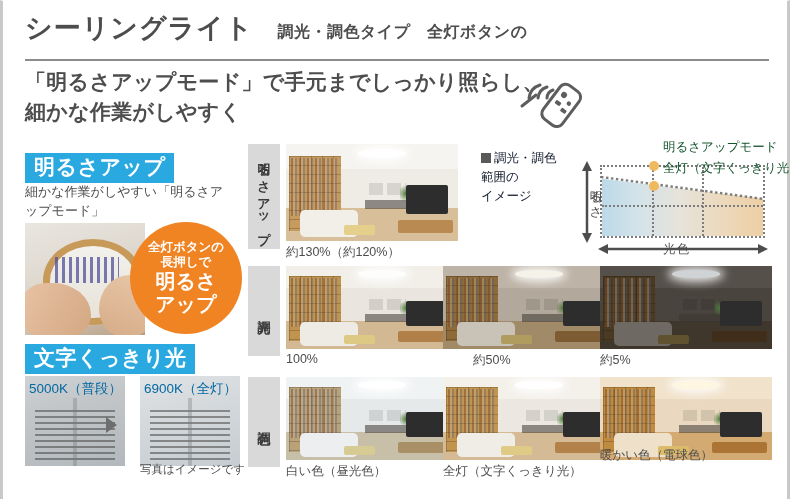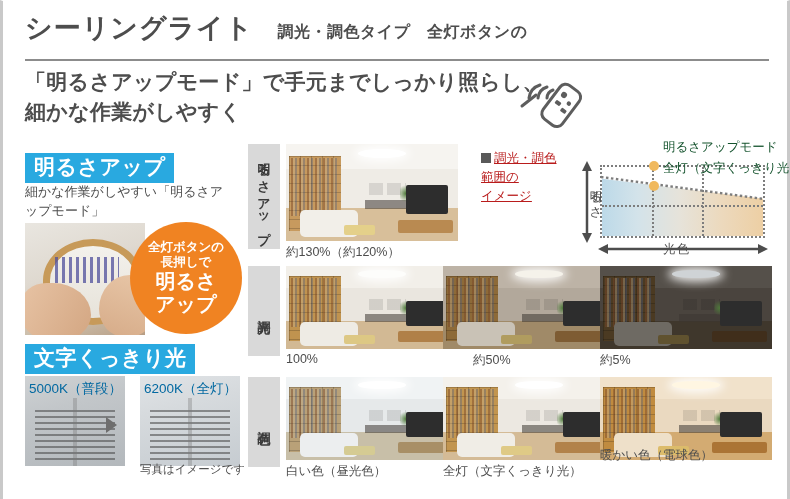--- a/index.html
+++ b/index.html
@@ -94,21 +94,21 @@
   .room .table{position:absolute;left:34%;bottom:6%;width:18%;height:11%;border-radius:2px;}
   .room .tv{position:absolute;right:6%;top:42%;width:24%;height:30%;background:#2d2d2d;border-radius:2px;}
   .room .tvstand{position:absolute;right:3%;bottom:8%;width:32%;height:14%;border-radius:2px;}
   .room .plant{position:absolute;right:27%;top:40%;width:7%;height:22%;
       background:radial-gradient(circle,#4e7a3a 0%,rgba(78,122,58,0) 70%);}
   .room .bench{position:absolute;left:46%;top:58%;width:26%;height:9%;background:rgba(60,55,50,.55);}
   .room .art{position:absolute;left:48%;top:40%;width:22%;height:13%;
       background:repeating-linear-gradient(90deg,rgba(0,0,0,.10) 0 14px,transparent 14px 18px);}
   
   .diag-label{position:absolute;left:478px;top:148px;width:82px;font-size:12.5px;
-      color:#b91c1c;line-height:1.5;text-decoration:underline;}
+      color:#0f172a;line-height:1.5;}
   .sq{display:inline-block;width:10px;height:10px;background:#595959;margin-right:3px;
       vertical-align:-1px;}
   .chart{position:absolute;left:597px;top:164px;width:165px;height:73px;
       border:2px dotted #7d7d7d;box-sizing:border-box;}
   .chart .grad{position:absolute;inset:0;
       background:linear-gradient(90deg,#bcd9e8 0%,#d3e3ea 22%,#e6e3da 48%,#ecd9bd 74%,#edcfa4 100%);}
   .chart .mask{position:absolute;left:0;top:0;width:100%;height:100%;
       background:#ffffff;
       clip-path:polygon(0 0,100% 0,100% 46%,0 17%);}
   .chart .vline{position:absolute;top:0;height:100%;border-left:2px dotted #7d7d7d;}
@@ -178,21 +178,21 @@
         <div class="book-lines"></div>
         <div class="book-spine"></div>
       </div>
       <div class="book-cap">5000K（普段）</div>
     </div>
     <div class="bookcard b2">
       <div class="book-img">
         <div class="book-lines"></div>
         <div class="book-spine"></div>
       </div>
-      <div class="book-cap">6200K（全灯）</div>
+      <div class="book-cap">6900K（全灯）</div>
     </div>
   </div>
   <div class="arrow-mid"></div>
   <div class="photo-note">写真はイメージです</div>
 
   <div class="rowlabel" style="left:245px;top:143px;height:105px;">
     <span>明るさアップ</span>
   </div>
   <div class="cell" style="left:283px;top:143px;width:172px;height:97px;">
     <div class="img">

